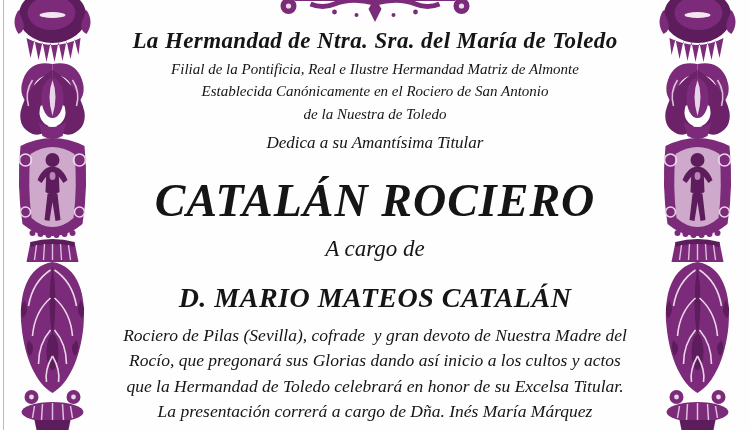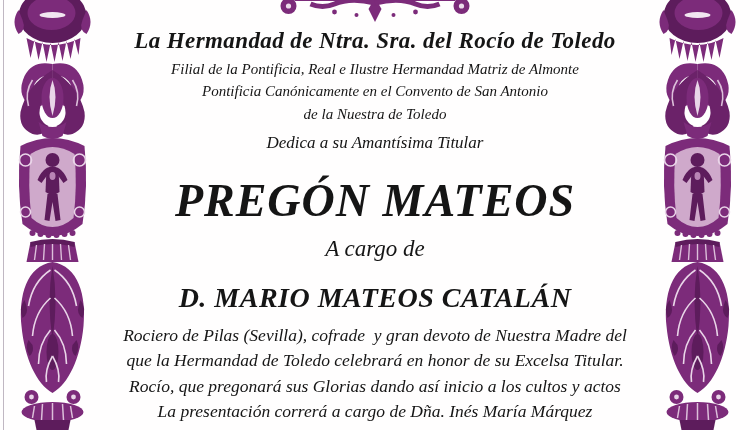--- a/index.html
+++ b/index.html
@@ -160,34 +160,34 @@
 
   <svg class="col-orn right" viewBox="0 0 100 430">
     <use href="#orn-col"></use>
   </svg>
 
   <svg class="flourish" viewBox="0 0 205 27">
     <use href="#orn-flourish"></use>
   </svg>
 
   <div class="content">
-    <div class="title">La Hermandad de Ntra. Sra. del Rocío de Toledo</div>
+    <div class="title">La Hermandad de Ntra. Sra. del María de Toledo</div>
     <div class="sub">Filial de la Pontificia, Real e Ilustre Hermandad Matriz de Almonte</div>
-    <div class="sub">Pontificia Canónicamente en el Convento de San Antonio</div>
+    <div class="sub">Establecida Canónicamente en el Rociero de San Antonio</div>
     <div class="sub">de la Nuestra de Toledo</div>
 
     <div class="dedica">Dedica a su Amantísima Titular</div>
 
-    <div class="pregon">PREGÓN MATEOS</div>
+    <div class="pregon">CATALÁN ROCIERO</div>
 
     <div class="cargo">A cargo de</div>
 
     <div class="speaker">D. MARIO MATEOS CATALÁN</div>
 
     <div class="body-par">
       <div class="bl">Rociero de Pilas (Sevilla), cofrade  y gran devoto de Nuestra Madre del</div>
+      <div class="bl">Rocío, que pregonará sus Glorias dando así inicio a los cultos y actos</div>
       <div class="bl">que la Hermandad de Toledo celebrará en honor de su Excelsa Titular.</div>
-      <div class="bl">Rocío, que pregonará sus Glorias dando así inicio a los cultos y actos</div>
       <div class="bl">La presentación correrá a cargo de Dña. Inés María Márquez</div>
     </div>
   </div>
 
 </div>
 
 </body></html>

